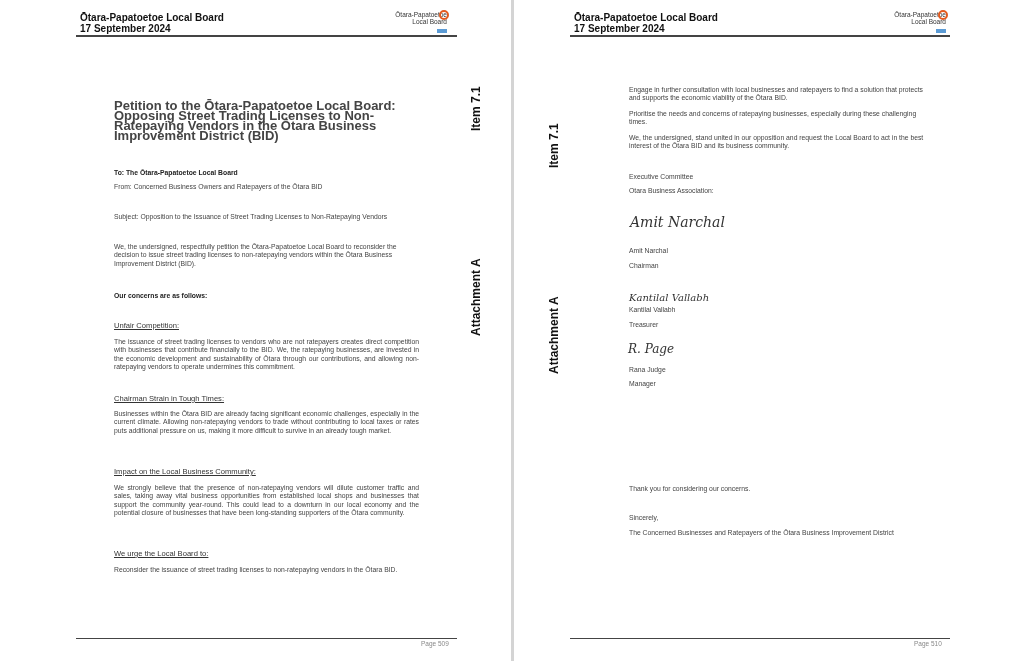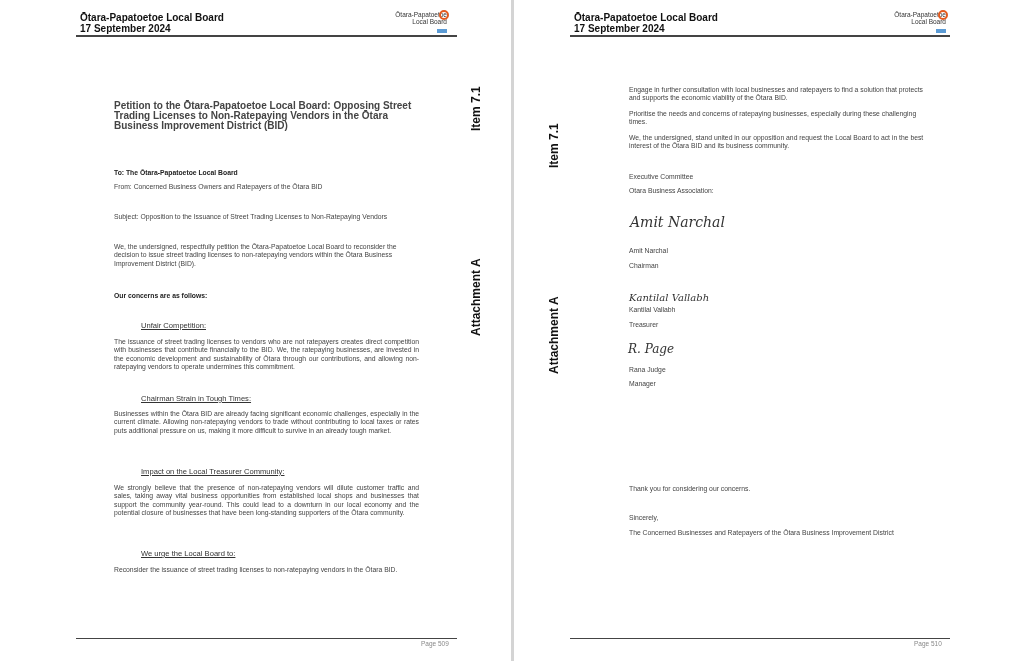--- a/index.html
+++ b/index.html
@@ -13,22 +13,22 @@
   .hdr-rule { position:absolute; top:35px; height:1.5px; background:#444; }
   .board-logo { position:absolute; top:11px; width:62px; height:22px; font-size:6.5px; color:#333; text-align:right; line-height:7px; }
   .board-logo .flower { position:absolute; right:-2px; top:-1px; width:10px; height:10px; border-radius:50%; border:2px solid #e35a1e; box-sizing:border-box; }
   .board-logo .bar { position:absolute; right:0; bottom:0; width:10px; height:4px; background:#5b9bd5; }
   .foot-rule { position:absolute; top:638px; height:1px; background:#444; }
   .page-num { position:absolute; top:640px; font-size:6.5px; color:#888; }
   .side-label { position:absolute; font-weight:bold; font-size:12px; color:#111; transform:rotate(-90deg); transform-origin:left top; white-space:nowrap; }
   .body-text { position:absolute; font-size:6.8px; line-height:8.4px; color:#444; }
   .justify { text-align:justify; }
   .bold { font-weight:bold; color:#222; }
-  .u { text-decoration:underline; font-size:7.6px; color:#333;margin-left:27px; }
-  .title { font-weight:bold; font-size:10px; line-height:10px; color:#444; }
+  .u { text-decoration:underline; font-size:7.6px; color:#333; }
+  .title { font-weight:bold; font-size:13px; line-height:10px; color:#444; }
   .otara-logo { position:absolute; left:366px; top:58px; width:75px; height:38px; }
   .otara-logo .mark { position:absolute; left:0; top:2px; width:24px; height:22px; background:linear-gradient(135deg,#b9a4c6,#d6b2c8 50%,#8fa5c3); clip-path:polygon(0 30%,40% 0,100% 25%,85% 90%,30% 100%); }
   .otara-logo .word { position:absolute; left:22px; top:2px; font-size:20px; color:#7a7fb3; letter-spacing:0.3px; }
   .otara-logo .sub { position:absolute; left:26px; top:26px; font-size:3.5px; color:#777; line-height:4px; }
   .sig { position:absolute; font-family:"DejaVu Serif", serif; font-style:italic; color:#333; }
 </style>
 </head>
 <body>
 
 <div class="page" id="page-left">
@@ -55,21 +55,21 @@
   <div class="body-text" style="left:114px; top:213px; width:320px;">Subject: Opposition to the Issuance of Street Trading Licenses to Non-Ratepaying Vendors</div>
   <div class="body-text" style="left:114px; top:243px; width:300px;">We, the undersigned, respectfully petition the Ōtara-Papatoetoe Local Board to reconsider the decision to issue street trading licenses to non-ratepaying vendors within the Ōtara Business Improvement District (BID).</div>
   <div class="body-text bold" style="left:114px; top:292px; width:300px;">Our concerns are as follows:</div>
 
   <div class="body-text u" style="left:114px; top:322px;">Unfair Competition:</div>
   <div class="body-text justify" style="left:114px; top:338px; width:305px;">The issuance of street trading licenses to vendors who are not ratepayers creates direct competition with businesses that contribute financially to the BID. We, the ratepaying businesses, are invested in the economic development and sustainability of Ōtara through our contributions, and allowing non-ratepaying vendors to operate undermines this commitment.</div>
 
   <div class="body-text u" style="left:114px; top:395px;">Chairman Strain in Tough Times:</div>
   <div class="body-text justify" style="left:114px; top:410px; width:305px;">Businesses within the Ōtara BID are already facing significant economic challenges, especially in the current climate. Allowing non-ratepaying vendors to trade without contributing to local taxes or rates puts additional pressure on us, making it more difficult to survive in an already tough market.</div>
 
-  <div class="body-text u" style="left:114px; top:468px;">Impact on the Local Treasurer Community:</div>
+  <div class="body-text u" style="left:114px; top:468px;">Impact on the Local Business Community:</div>
   <div class="body-text justify" style="left:114px; top:484px; width:305px;">We strongly believe that the presence of non-ratepaying vendors will dilute customer traffic and sales, taking away vital business opportunities from established local shops and businesses that support the community year-round. This could lead to a downturn in our local economy and the potential closure of businesses that have been long-standing supporters of the Ōtara community.</div>
 
   <div class="body-text u" style="left:114px; top:550px;">We urge the Local Board to:</div>
   <div class="body-text" style="left:114px; top:566px; width:300px;">Reconsider the issuance of street trading licenses to non-ratepaying vendors in the Ōtara BID.</div>
 
   <div class="foot-rule" style="left:76px; width:381px;"></div>
   <div class="page-num" style="left:421px;">Page 509</div>
 </div>
 
 <div class="divider"></div>

